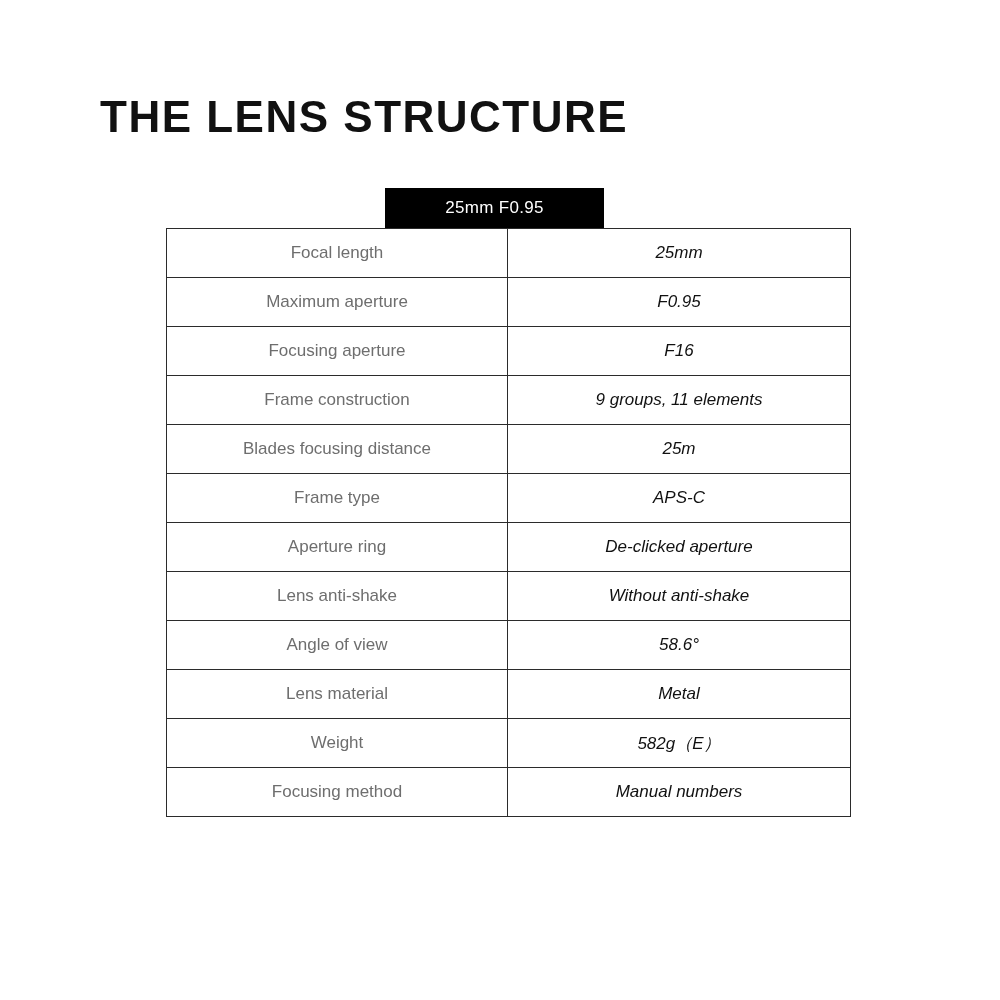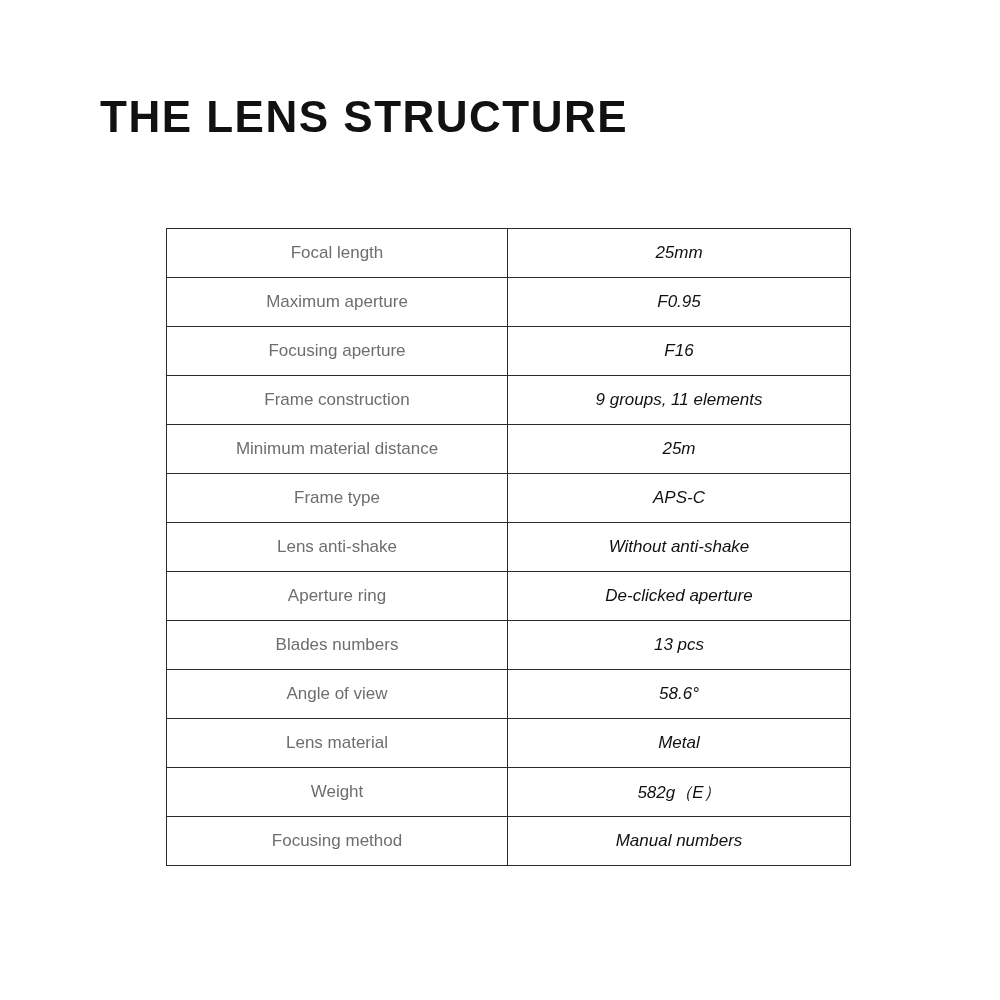--- a/index.html
+++ b/index.html
@@ -71,58 +71,55 @@
     font-style: italic;
   }
 </style>
 </head>
 <body>
 
 <div class="page">
 
   <h1 class="page-title">THE LENS STRUCTURE</h1>
 
+  <div class="spec-badge">25mm F0.95</div>
 
   <table class="spec-table">
     <tbody>
       <tr>
         <td class="label">Focal length</td>
         <td class="value">25mm</td>
       </tr>
       <tr>
         <td class="label">Maximum aperture</td>
         <td class="value">F0.95</td>
       </tr>
       <tr>
         <td class="label">Focusing aperture</td>
         <td class="value">F16</td>
       </tr>
       <tr>
         <td class="label">Frame construction</td>
         <td class="value">9 groups, 11 elements</td>
       </tr>
       <tr>
-        <td class="label">Minimum material distance</td>
+        <td class="label">Blades focusing distance</td>
         <td class="value">25m</td>
       </tr>
       <tr>
         <td class="label">Frame type</td>
         <td class="value">APS-C</td>
       </tr>
       <tr>
-        <td class="label">Lens anti-shake</td>
-        <td class="value">Without anti-shake</td>
-      </tr>
-      <tr>
         <td class="label">Aperture ring</td>
         <td class="value">De-clicked aperture</td>
       </tr>
       <tr>
-        <td class="label">Blades numbers</td>
-        <td class="value">13 pcs</td>
+        <td class="label">Lens anti-shake</td>
+        <td class="value">Without anti-shake</td>
       </tr>
       <tr>
         <td class="label">Angle of view</td>
         <td class="value">58.6°</td>
       </tr>
       <tr>
         <td class="label">Lens material</td>
         <td class="value">Metal</td>
       </tr>
       <tr>

